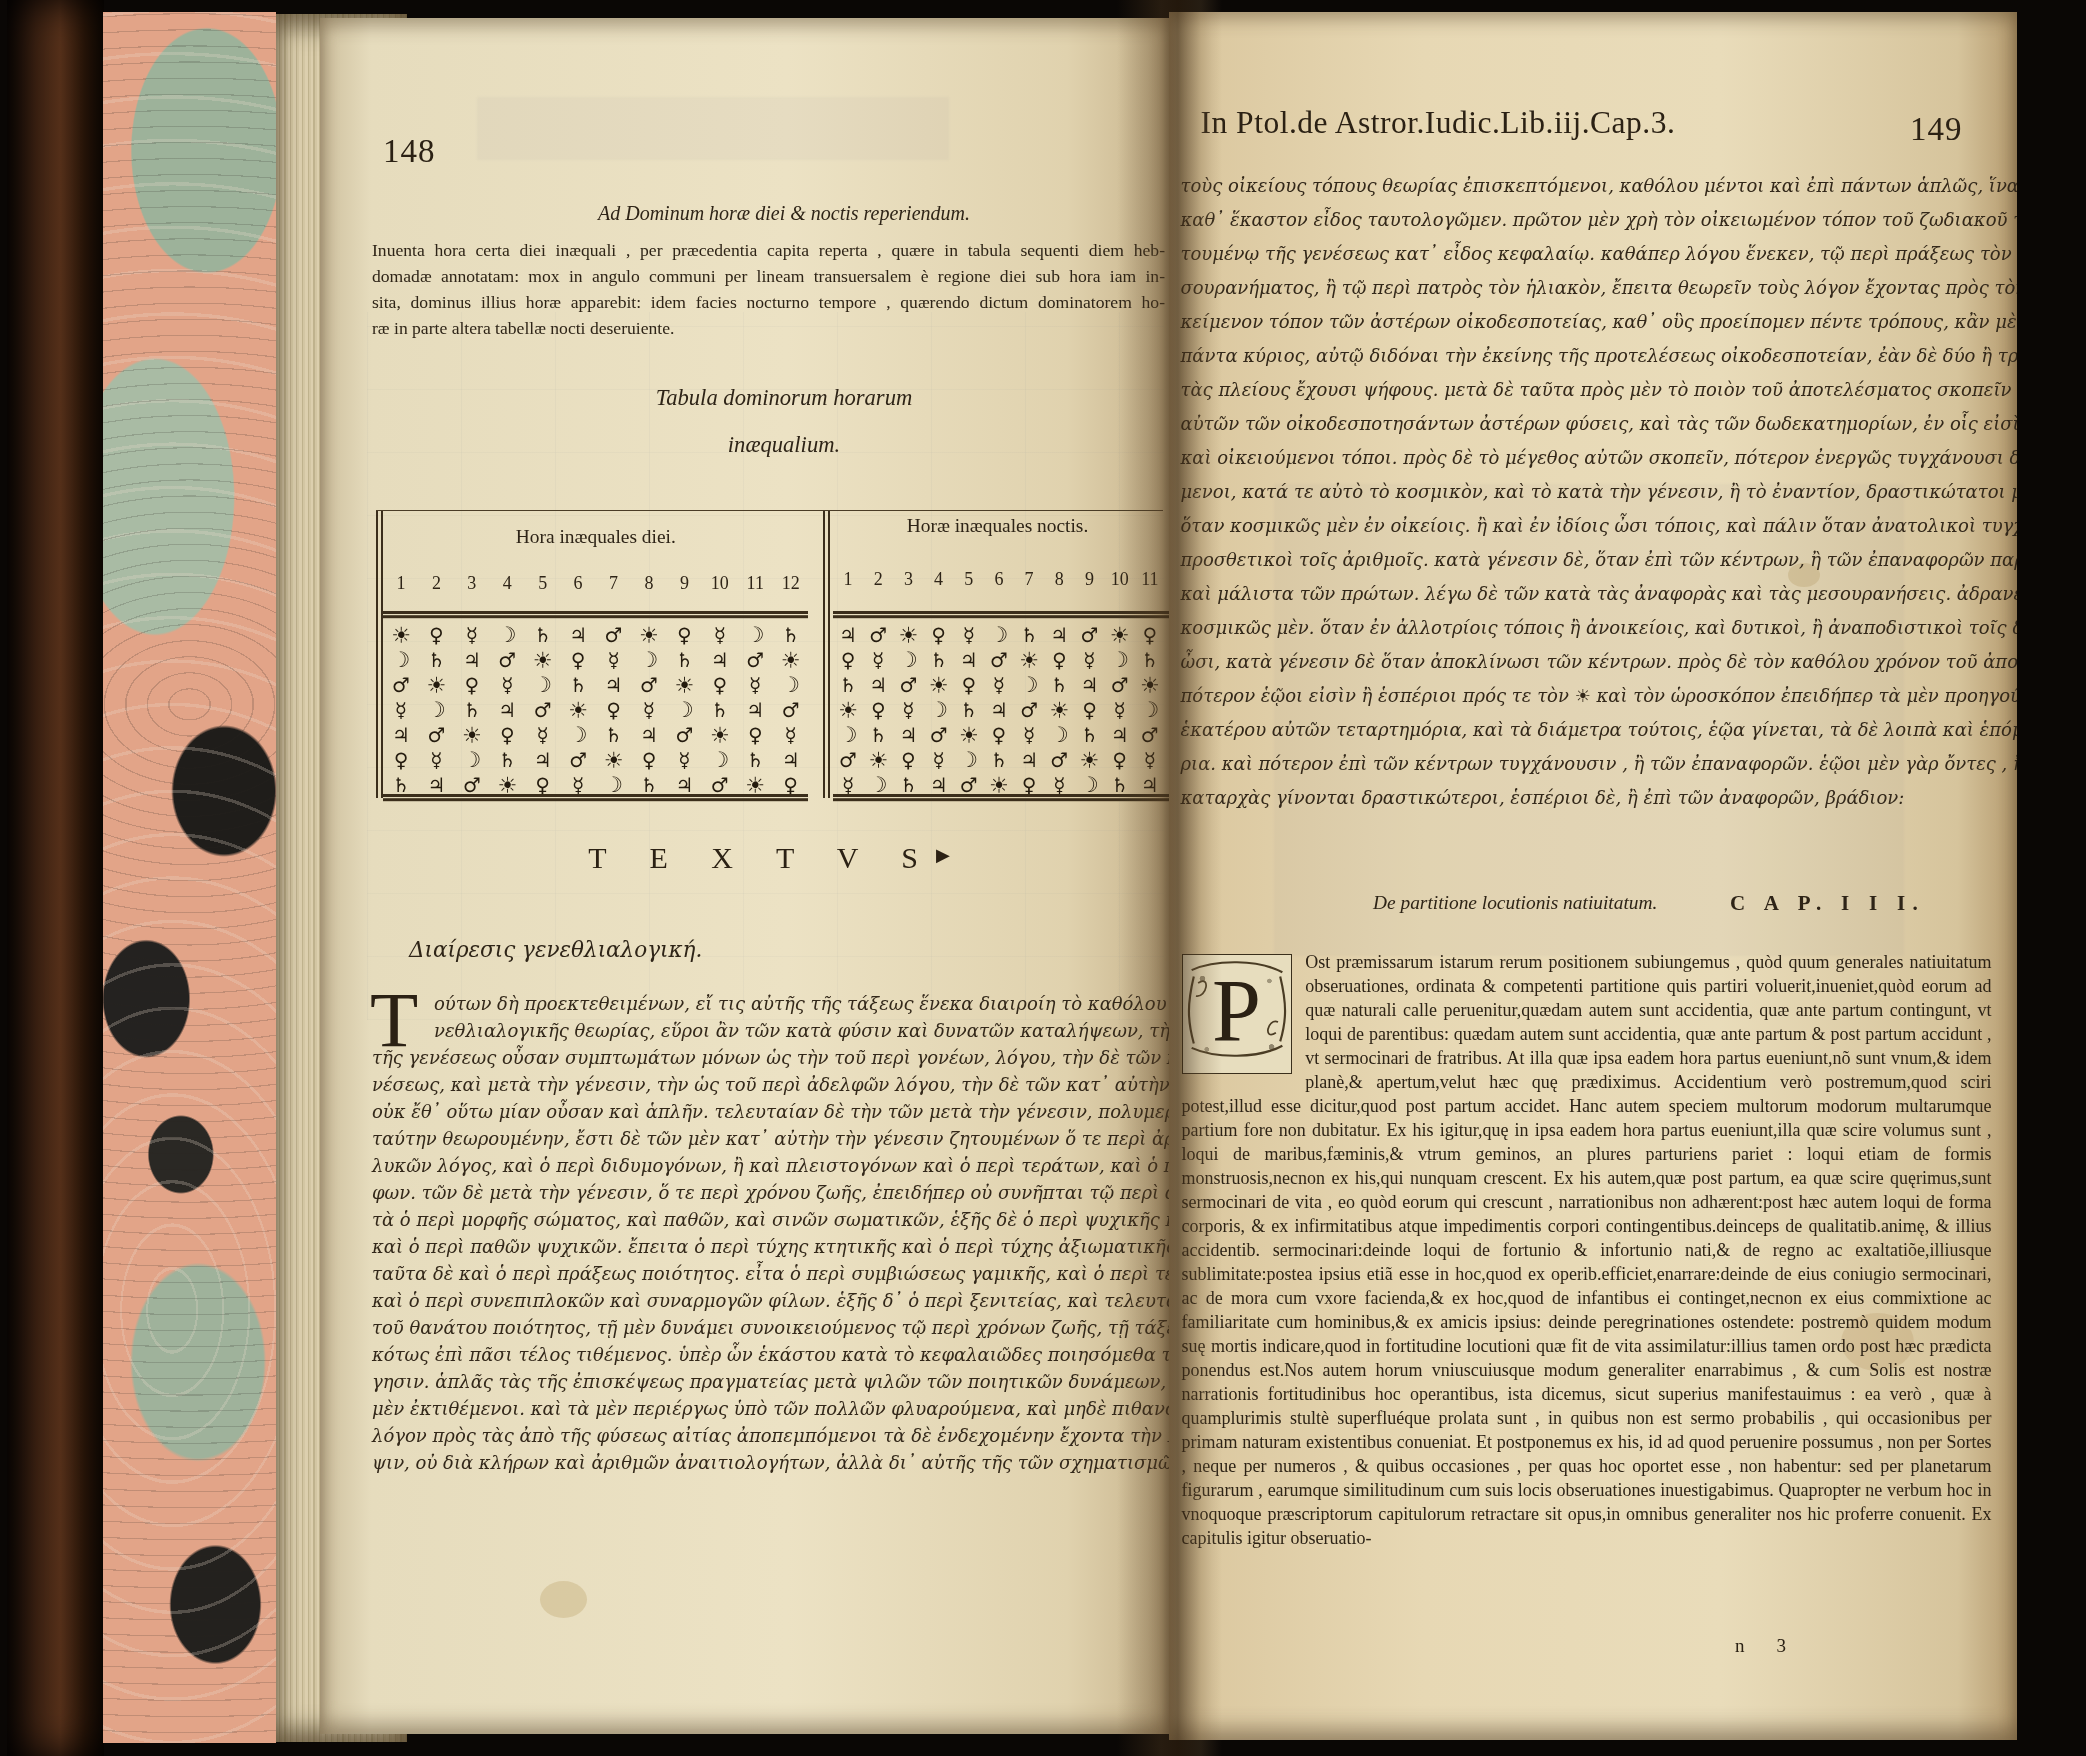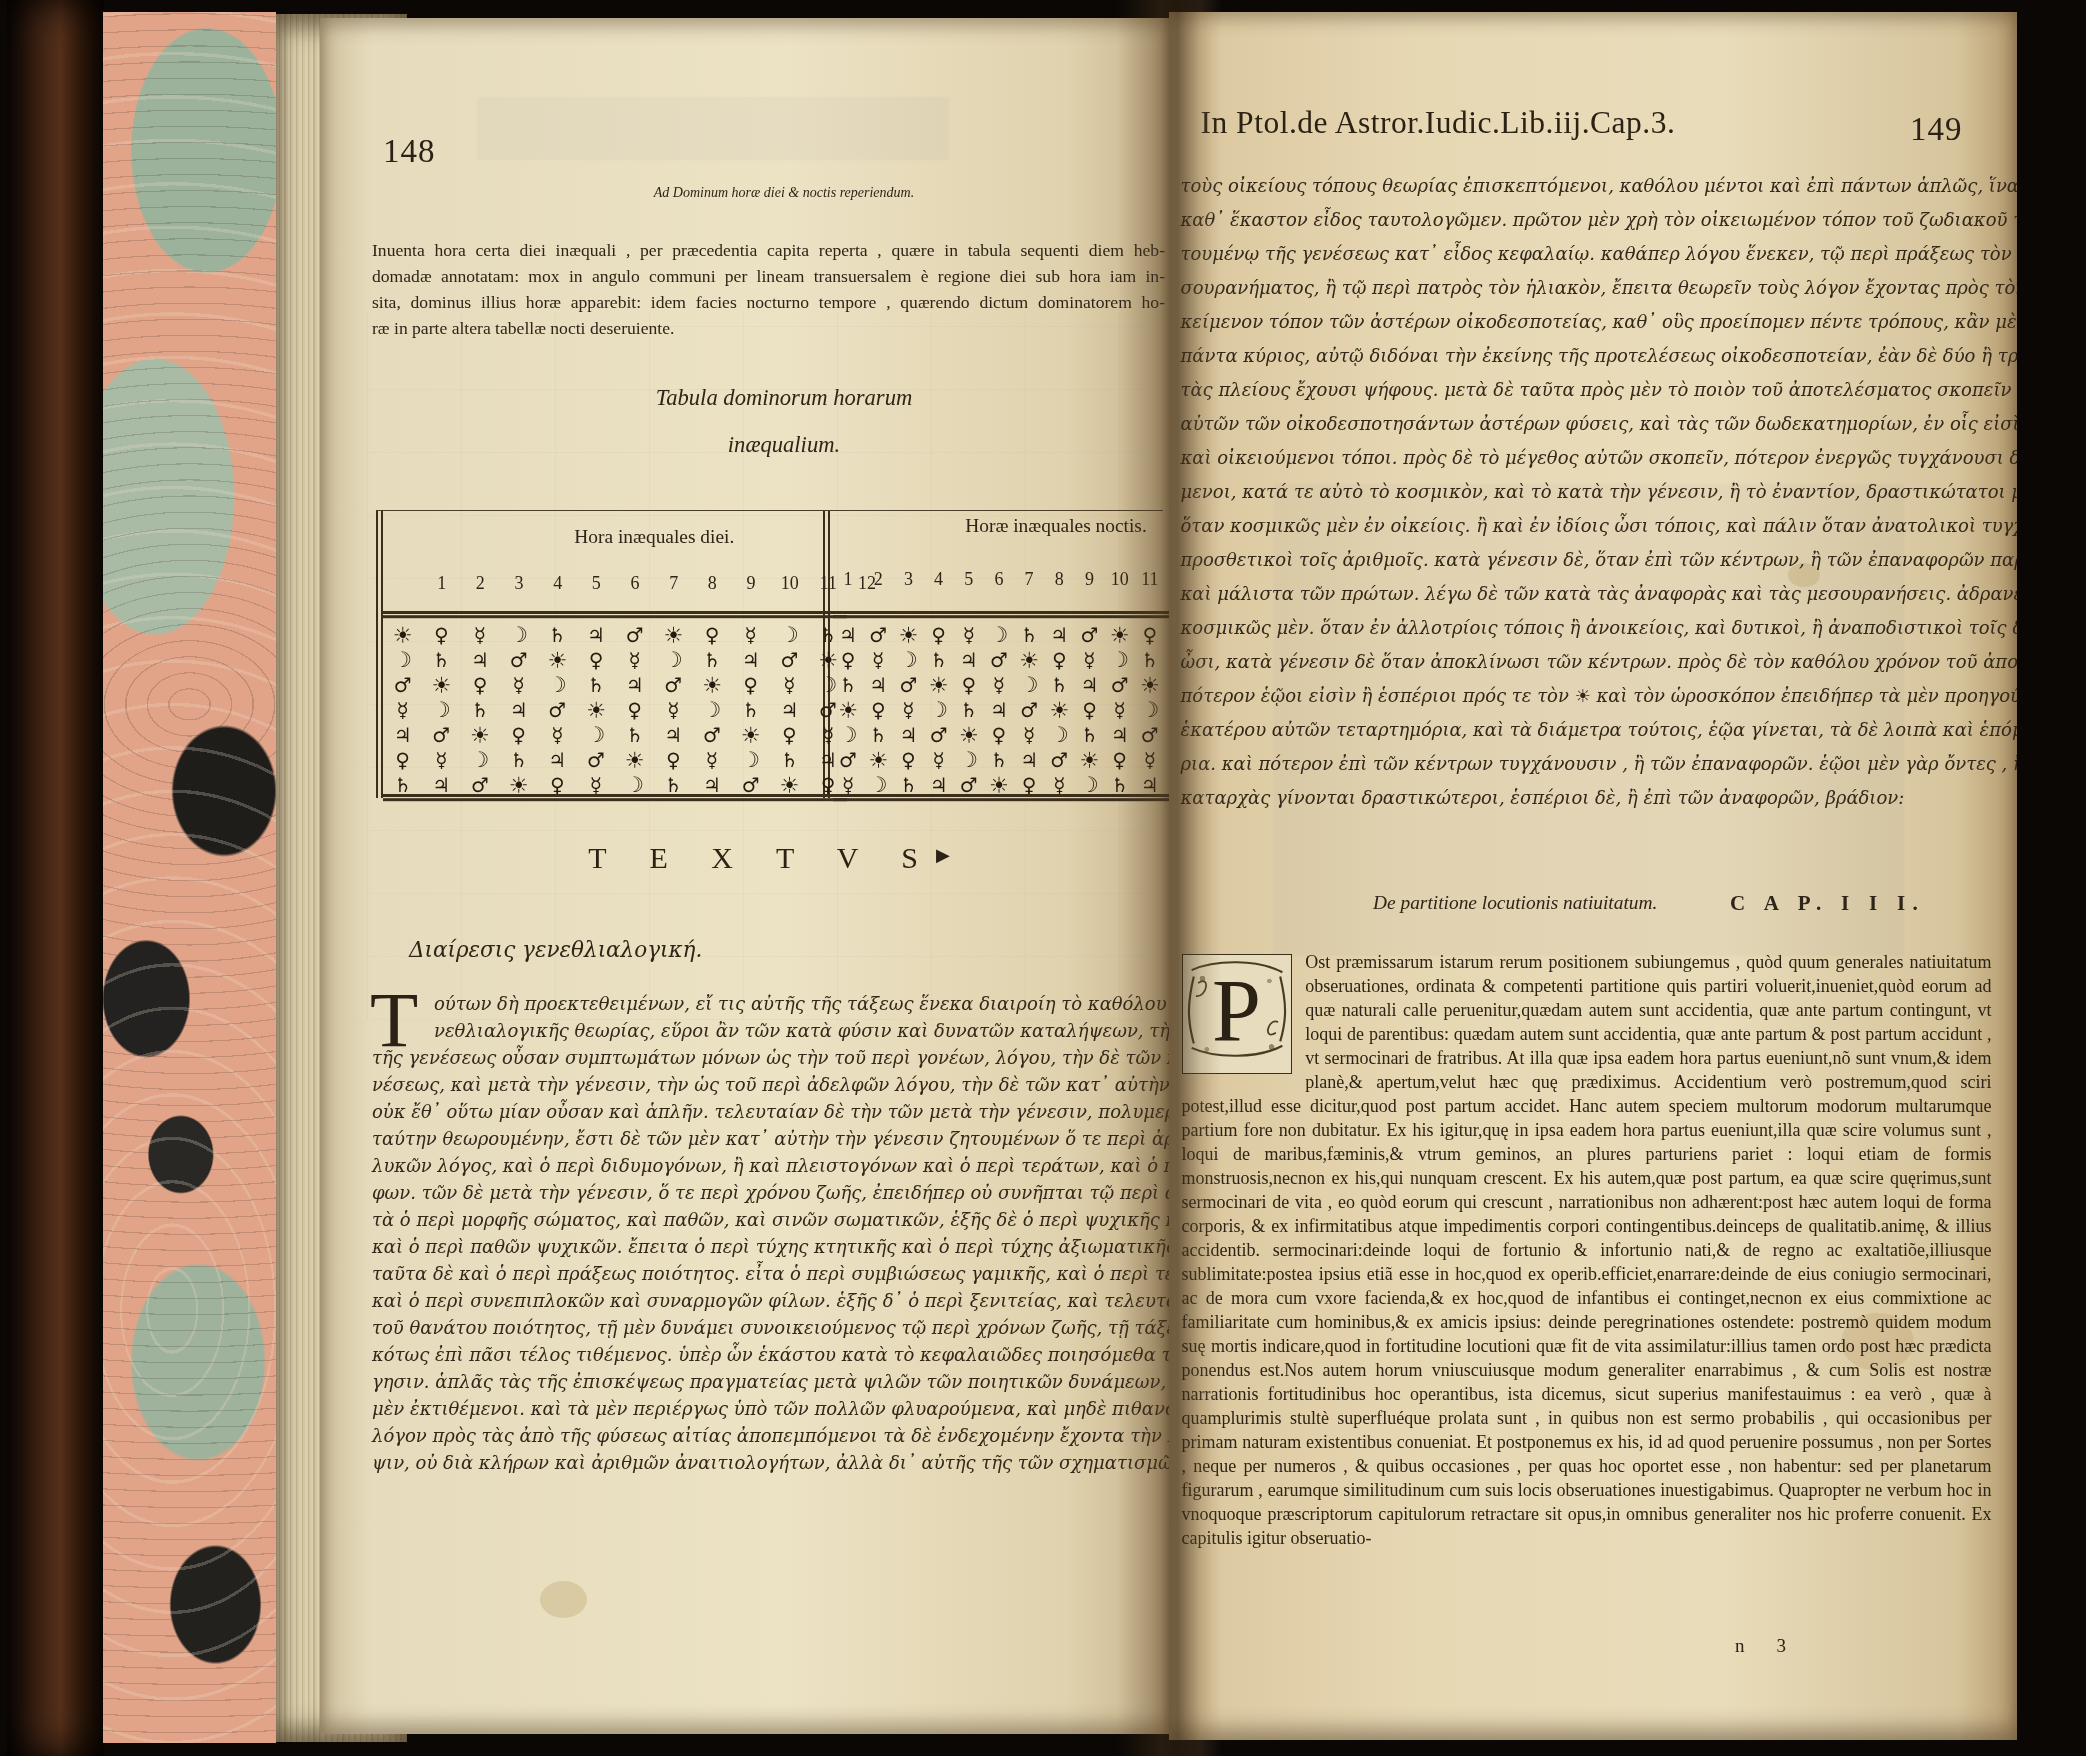--- a/index.html
+++ b/index.html
@@ -35,29 +35,29 @@
     box-shadow:inset 0 8.4px 15.7px rgba(80,60,35,.35), inset 0 -12.6px 19px rgba(80,60,35,.45);}
   .gutter{position:absolute;left:1117px;top:0;width:105px;height:100%;pointer-events:none;
     background:linear-gradient(90deg,transparent 0%,rgba(86,62,34,.38) 42%,rgba(56,38,18,.55) 58%,rgba(120,95,60,.25) 80%,transparent 100%);}
   .stain{position:absolute;border-radius:50%;pointer-events:none;}
   
   .c{position:absolute;}
   .center{text-align:center;}
   .ink{color:#2b2114;}
   .pagenum{font-size:33px;letter-spacing:1px;}
   .run-title{font-size:34px;letter-spacing:0.5px;white-space:nowrap;}
-  .sub-italic{font-style:italic;font-size:14px;}
+  .sub-italic{font-style:italic;font-size:20px;margin-top:17px;}
   .body-lines div{font-size:17.6px;line-height:26px;text-align:justify;text-align-last:justify;white-space:nowrap;}
   .body-lines div:last-child{text-align-last:left;}
   
   .tbl{position:absolute;left:56px;top:492px;width:787px;height:287px;border-top:1px solid #4a3c26;}
   .vline{position:absolute;top:0;bottom:0;width:1.6px;background:#3b2e1b;}
   .hrule{position:absolute;left:0;right:0;height:1.6px;background:#3b2e1b;}
   .hrule.heavy{height:2.6px;box-shadow:0 4.2px 0 #3b2e1b;}
-  .side{position:absolute;top:0;height:100%;padding-left:39px;}
+  .side{position:absolute;top:0;height:100%;}
   .side-day{left:7.3px;width:425px;}
   .side-night{left:457px;width:329px;}
   .tbl-hdr{position:absolute;width:100%;font-size:19.4px;text-align:center;white-space:nowrap;}
   .hours-row,.sym-row{display:flex;}
   .hours-row div{flex:1;text-align:center;font-size:18px;}
   .sym-grid{position:absolute;left:0;width:100%;}
   .sym-row{height:25px;}
   .sym{flex:1;text-align:center;font-family:"DejaVu Sans",sans-serif;font-size:20px;line-height:25px;color:#241b0e;}
   .sym.sun{font-size:22px;}
   .sym.moon{font-size:21px;font-weight:bold;}

